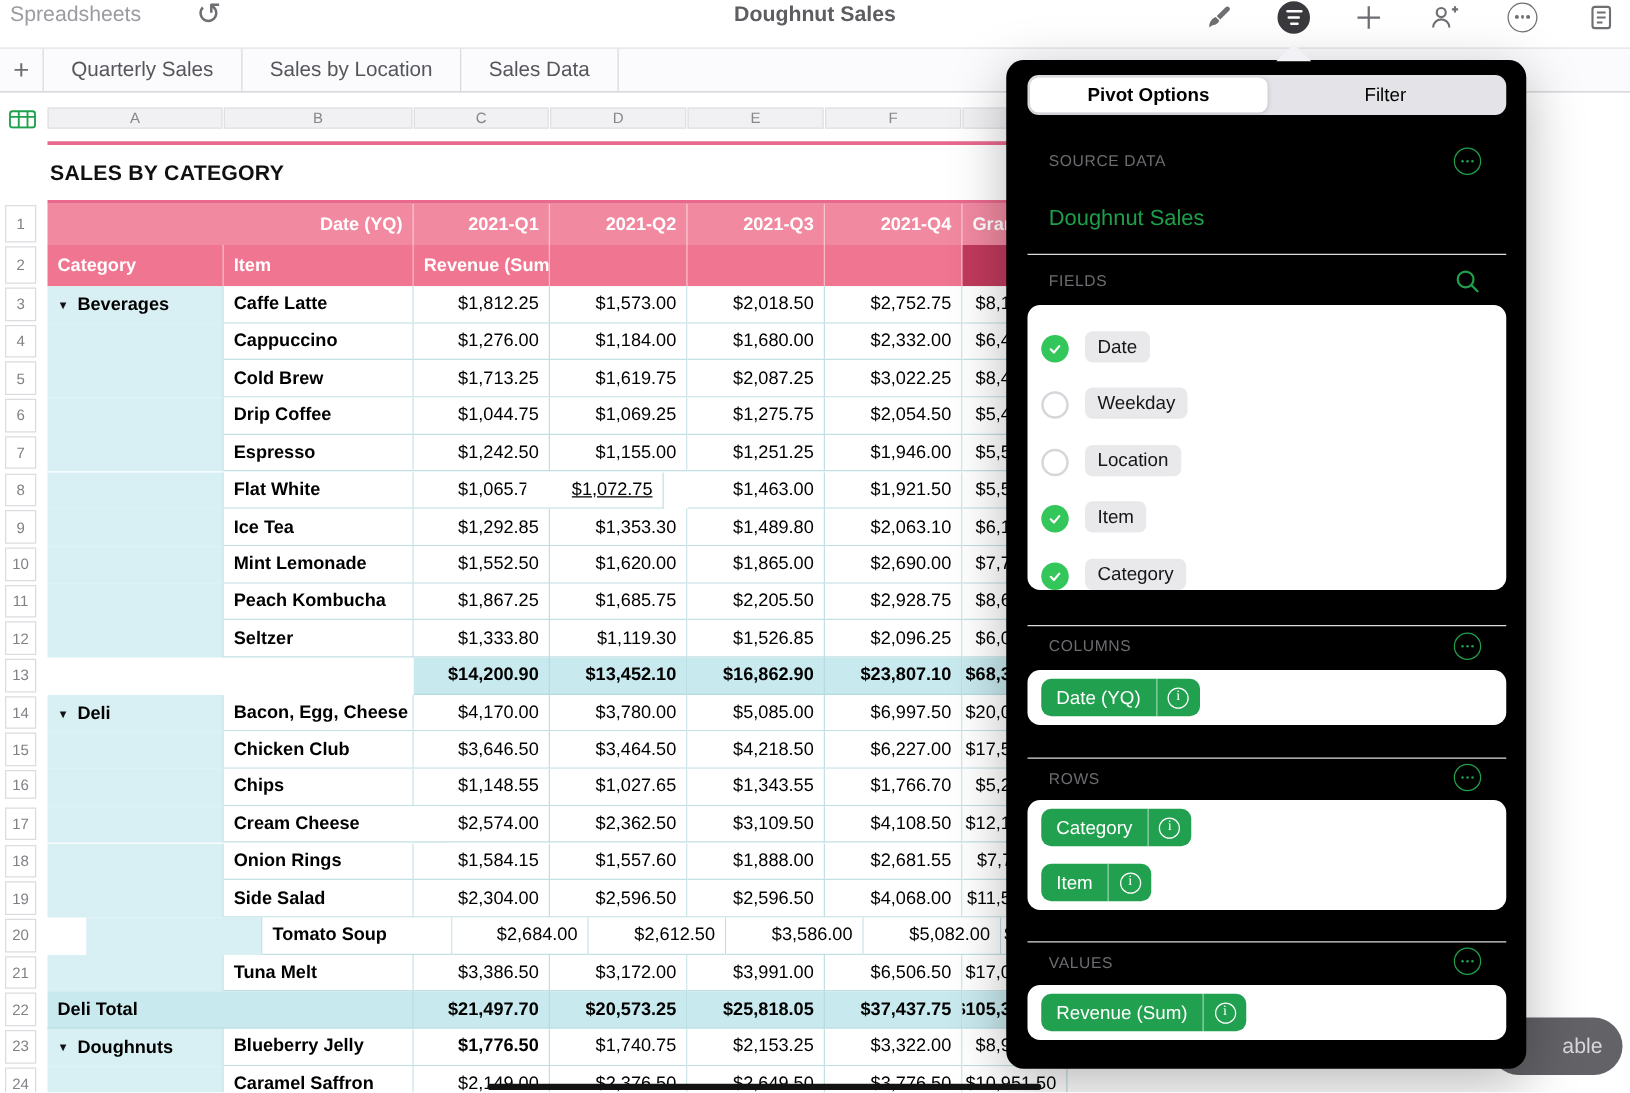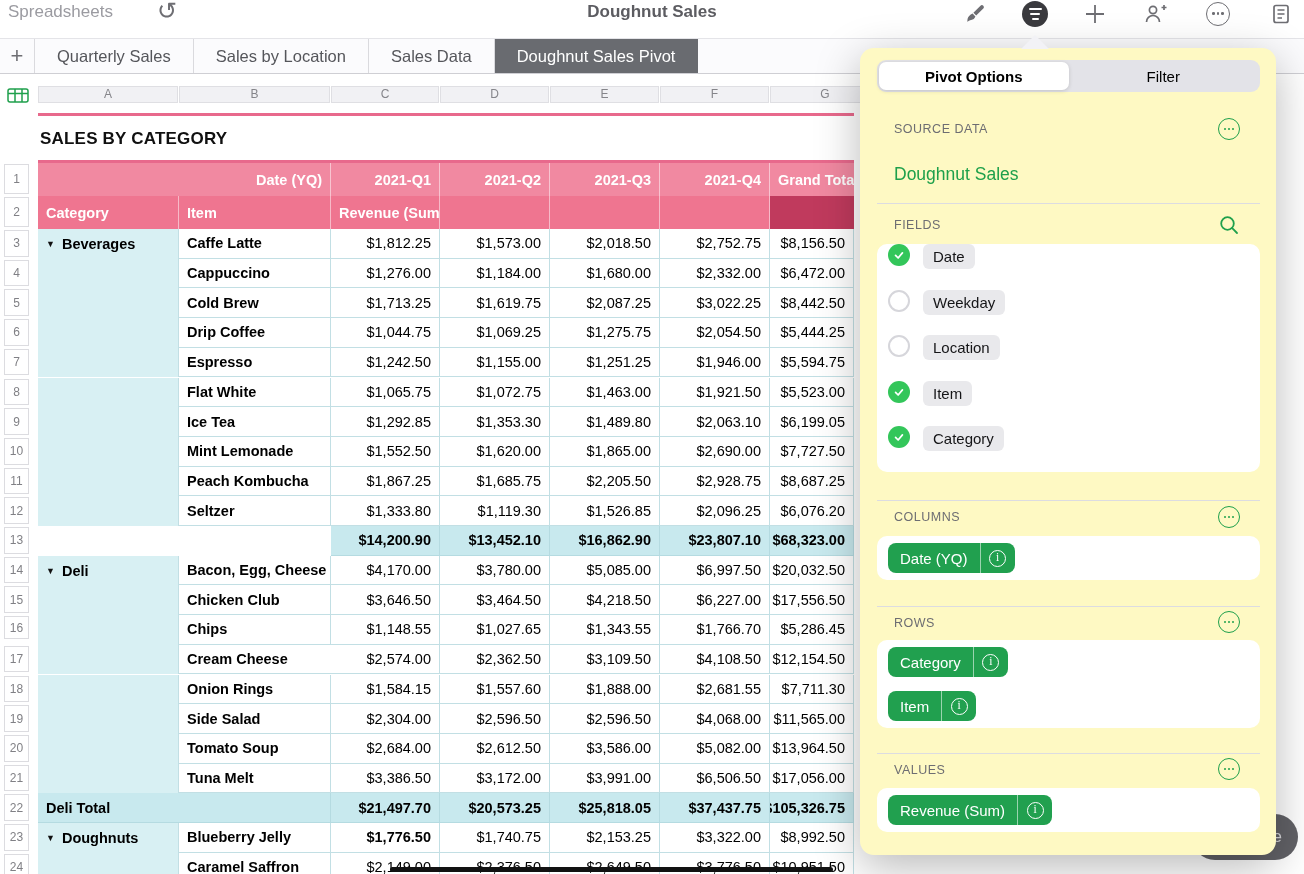--- a/index.html
+++ b/index.html
@@ -50,36 +50,36 @@
   .bcell{font-weight:700;padding-left:8px;border-right:1px solid #c2dfe4;border-bottom:1px solid #c2dfe4;background:#fff}
   .vcell{justify-content:flex-end;padding-right:8px;border-right:1px solid #c2dfe4;border-bottom:1px solid #c2dfe4;background:#fff}
   .tri{font-size:9px;margin-right:7px;color:#111}
   .cat{font-weight:700}
   .tlab{padding-left:8px;font-weight:700}
   .trow.total .cell{background:#c8e9ee;font-weight:700;border-right:1px solid #b5dbe1;border-bottom:1px solid #b5dbe1}
 
   
   #panelcaret{position:absolute;left:1021px;top:35px;width:0;height:0;z-index:11;
               border-left:14px solid transparent;border-right:14px solid transparent;border-bottom:14px solid #f2f2f6}
-  #panel{position:absolute;left:860px;top:48px;width:416px;height:807px;background:#fef9c3;border-radius:14px;
+  #panel{position:absolute;left:805px;top:48px;width:416px;height:807px;background:#000000;border-radius:14px;
          box-shadow:0 12px 45px rgba(0,0,0,.28);z-index:10}
   .seg{position:absolute;left:17px;top:12px;width:383px;height:32px;background:#e3e3e8;border-radius:9px;
        display:flex;padding:2px;box-sizing:border-box}
   .segitem{flex:1;display:flex;align-items:center;justify-content:center;font-size:15px;color:#000;border-radius:7px}
   .segitem.sel{background:#fff;font-weight:700;box-shadow:0 1px 4px rgba(0,0,0,.15)}
   .plabel{position:absolute;left:34px;font-size:12.5px;letter-spacing:.5px;color:#6d6d72}
   .pico{position:absolute;left:358px;width:22px;height:22px;display:flex;align-items:center;justify-content:center}
   .gcirc{width:22px;height:22px;border-radius:50%;border:1.6px solid #1fa04c;box-sizing:border-box;
          display:flex;align-items:center;justify-content:center;gap:1.6px}
   .gcirc i{width:2.6px;height:2.6px;border-radius:50%;background:#1fa04c}
   .srcval{position:absolute;left:34px;top:116px;font-size:17.5px;color:#1ea04b}
   .psep{position:absolute;left:17px;width:383px;height:1px;background:#dcdce1}
   .pcard{position:absolute;left:17px;width:383px;background:#fff;border-radius:10px;box-sizing:border-box}
   #fieldlist{top:196px;height:228px;padding:0 11px}
-  .fieldrow{height:45.6px;display:flex;align-items:flex-start;gap:13px}
+  .fieldrow{height:45.6px;display:flex;align-items:flex-end;gap:13px}
   .chk{width:22px;height:22px;border-radius:50%;box-sizing:border-box;border:2px solid #d6d6db;background:#fff;
        display:flex;align-items:center;justify-content:center;flex:0 0 auto}
   .chk.on{border:none;background:#33c65a}
   .fieldchip{background:#e9e9ec;border-radius:6px;padding:4px 10px;font-size:15px;color:#151517}
   #colcard{top:488px;height:44px}
   #rowcard{top:592px;height:88px}
   #valcard{top:740px;height:44px}
   .chipcard{display:flex;flex-direction:column;align-items:flex-start;gap:14px;padding:7px 11px}
   .gchip{display:inline-flex;align-items:stretch;height:30px;background:#21a04f;border-radius:8px;color:#fff;font-size:15px}
   .gchip-label{display:flex;align-items:center;padding:0 12px}
@@ -143,21 +143,20 @@
       </svg>
     </span>
   </div>
 
   <div id="tabbar">
     <div id="addsheet">+</div>
 
   <div class="tab firsttab">Quarterly Sales</div>
       <div class="tab">Sales by Location</div>
       <div class="tab">Sales Data</div>
-      <div class="tab active">Doughnut Sales Pivot</div>
     </div>
 
   <span id="tableselect">
     <svg width="22" height="15" viewBox="0 0 22 15" fill="none" stroke="#1fa04c" stroke-width="1.5">
       <rect x="1" y="1" width="20" height="13" rx="2"></rect>
       <path d="M1 5.5h20M8 1v13M15 1v13"></path>
     </svg>
   </span>
   <div id="colheads">
       <div class="colletter" style="left: 38px; width: 140px;">A</div>
@@ -262,21 +261,21 @@
         <div class="cell vcell" style="left: 293px; width: 109px;">$1,242.50</div>
         <div class="cell vcell" style="left: 402px; width: 110px;">$1,155.00</div>
         <div class="cell vcell" style="left: 512px; width: 110px;">$1,251.25</div>
         <div class="cell vcell" style="left: 622px; width: 110px;">$1,946.00</div>
         <div class="cell vcell" style="left: 732px; width: 84px;">$5,594.75</div>
       </div>
       <div class="trow" style="top: 264.5px; height: 29.7px;">
         <div class="cell acell" style="left: 0px; width: 141px;"></div>
         <div class="cell bcell" style="left: 141px; width: 152px;">Flat White</div>
         <div class="cell vcell" style="left: 293px; width: 109px;">$1,065.75</div>
-        <div class="cell vcell" style="left: 402px; width: 110px;">$1,072.75</div>
+        <div class="cell vcell" style="left: 383px; width: 110px; text-decoration: underline;">$1,072.75</div>
         <div class="cell vcell" style="left: 512px; width: 110px;">$1,463.00</div>
         <div class="cell vcell" style="left: 622px; width: 110px;">$1,921.50</div>
         <div class="cell vcell" style="left: 732px; width: 84px;">$5,523.00</div>
       </div>
       <div class="trow" style="top: 294.2px; height: 29.7px;">
         <div class="cell acell" style="left: 0px; width: 141px;"></div>
         <div class="cell bcell" style="left: 141px; width: 152px;">Ice Tea</div>
         <div class="cell vcell" style="left: 293px; width: 109px;">$1,292.85</div>
         <div class="cell vcell" style="left: 402px; width: 110px;">$1,353.30</div>
         <div class="cell vcell" style="left: 512px; width: 110px;">$1,489.80</div>
@@ -367,21 +366,21 @@
       </div>
       <div class="trow" style="top: 591.2px; height: 29.7px;">
         <div class="cell acell" style="left: 0px; width: 141px;"></div>
         <div class="cell bcell" style="left: 141px; width: 152px;">Side Salad</div>
         <div class="cell vcell" style="left: 293px; width: 109px;">$2,304.00</div>
         <div class="cell vcell" style="left: 402px; width: 110px;">$2,596.50</div>
         <div class="cell vcell" style="left: 512px; width: 110px;">$2,596.50</div>
         <div class="cell vcell" style="left: 622px; width: 110px;">$4,068.00</div>
         <div class="cell vcell" style="left: 732px; width: 84px;">$11,565.00</div>
       </div>
-      <div class="trow" style="top: 620.9px; height: 29.7px;">
+      <div class="trow" style="top: 620.9px; height: 29.7px; margin-left: 31px;">
         <div class="cell acell" style="left: 0px; width: 141px;"></div>
         <div class="cell bcell" style="left: 141px; width: 152px;">Tomato Soup</div>
         <div class="cell vcell" style="left: 293px; width: 109px;">$2,684.00</div>
         <div class="cell vcell" style="left: 402px; width: 110px;">$2,612.50</div>
         <div class="cell vcell" style="left: 512px; width: 110px;">$3,586.00</div>
         <div class="cell vcell" style="left: 622px; width: 110px;">$5,082.00</div>
         <div class="cell vcell" style="left: 732px; width: 84px;">$13,964.50</div>
       </div>
       <div class="trow" style="top: 650.6px; height: 29.7px;">
         <div class="cell acell" style="left: 0px; width: 141px;"></div>

